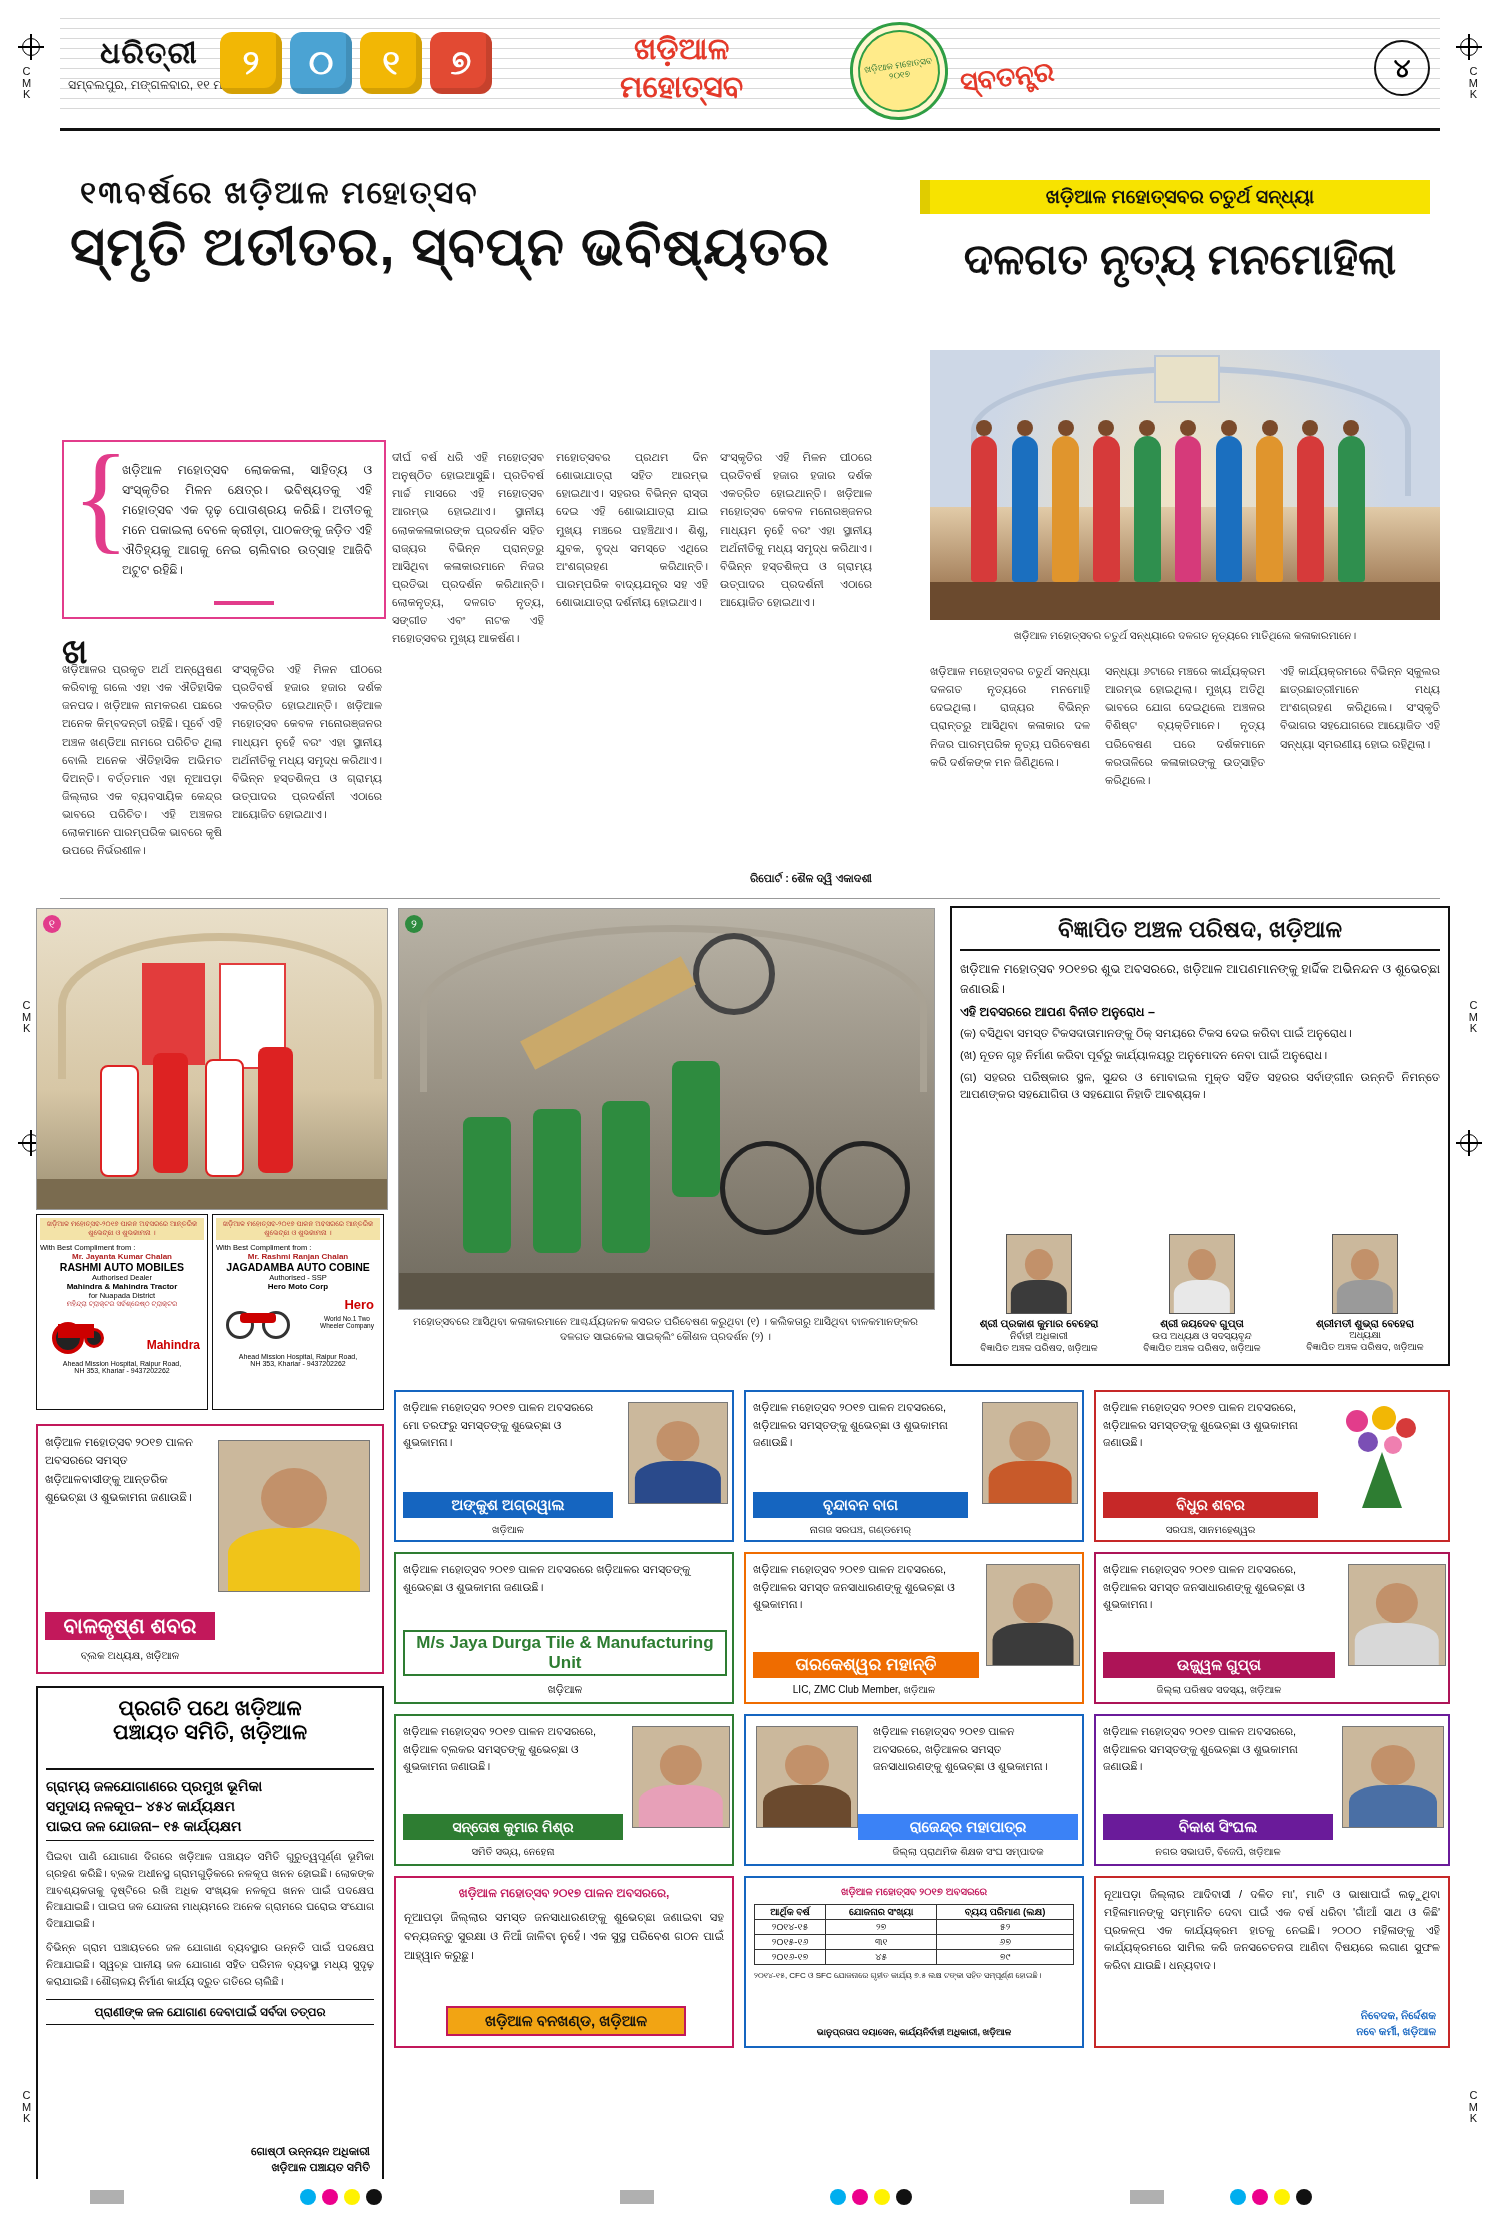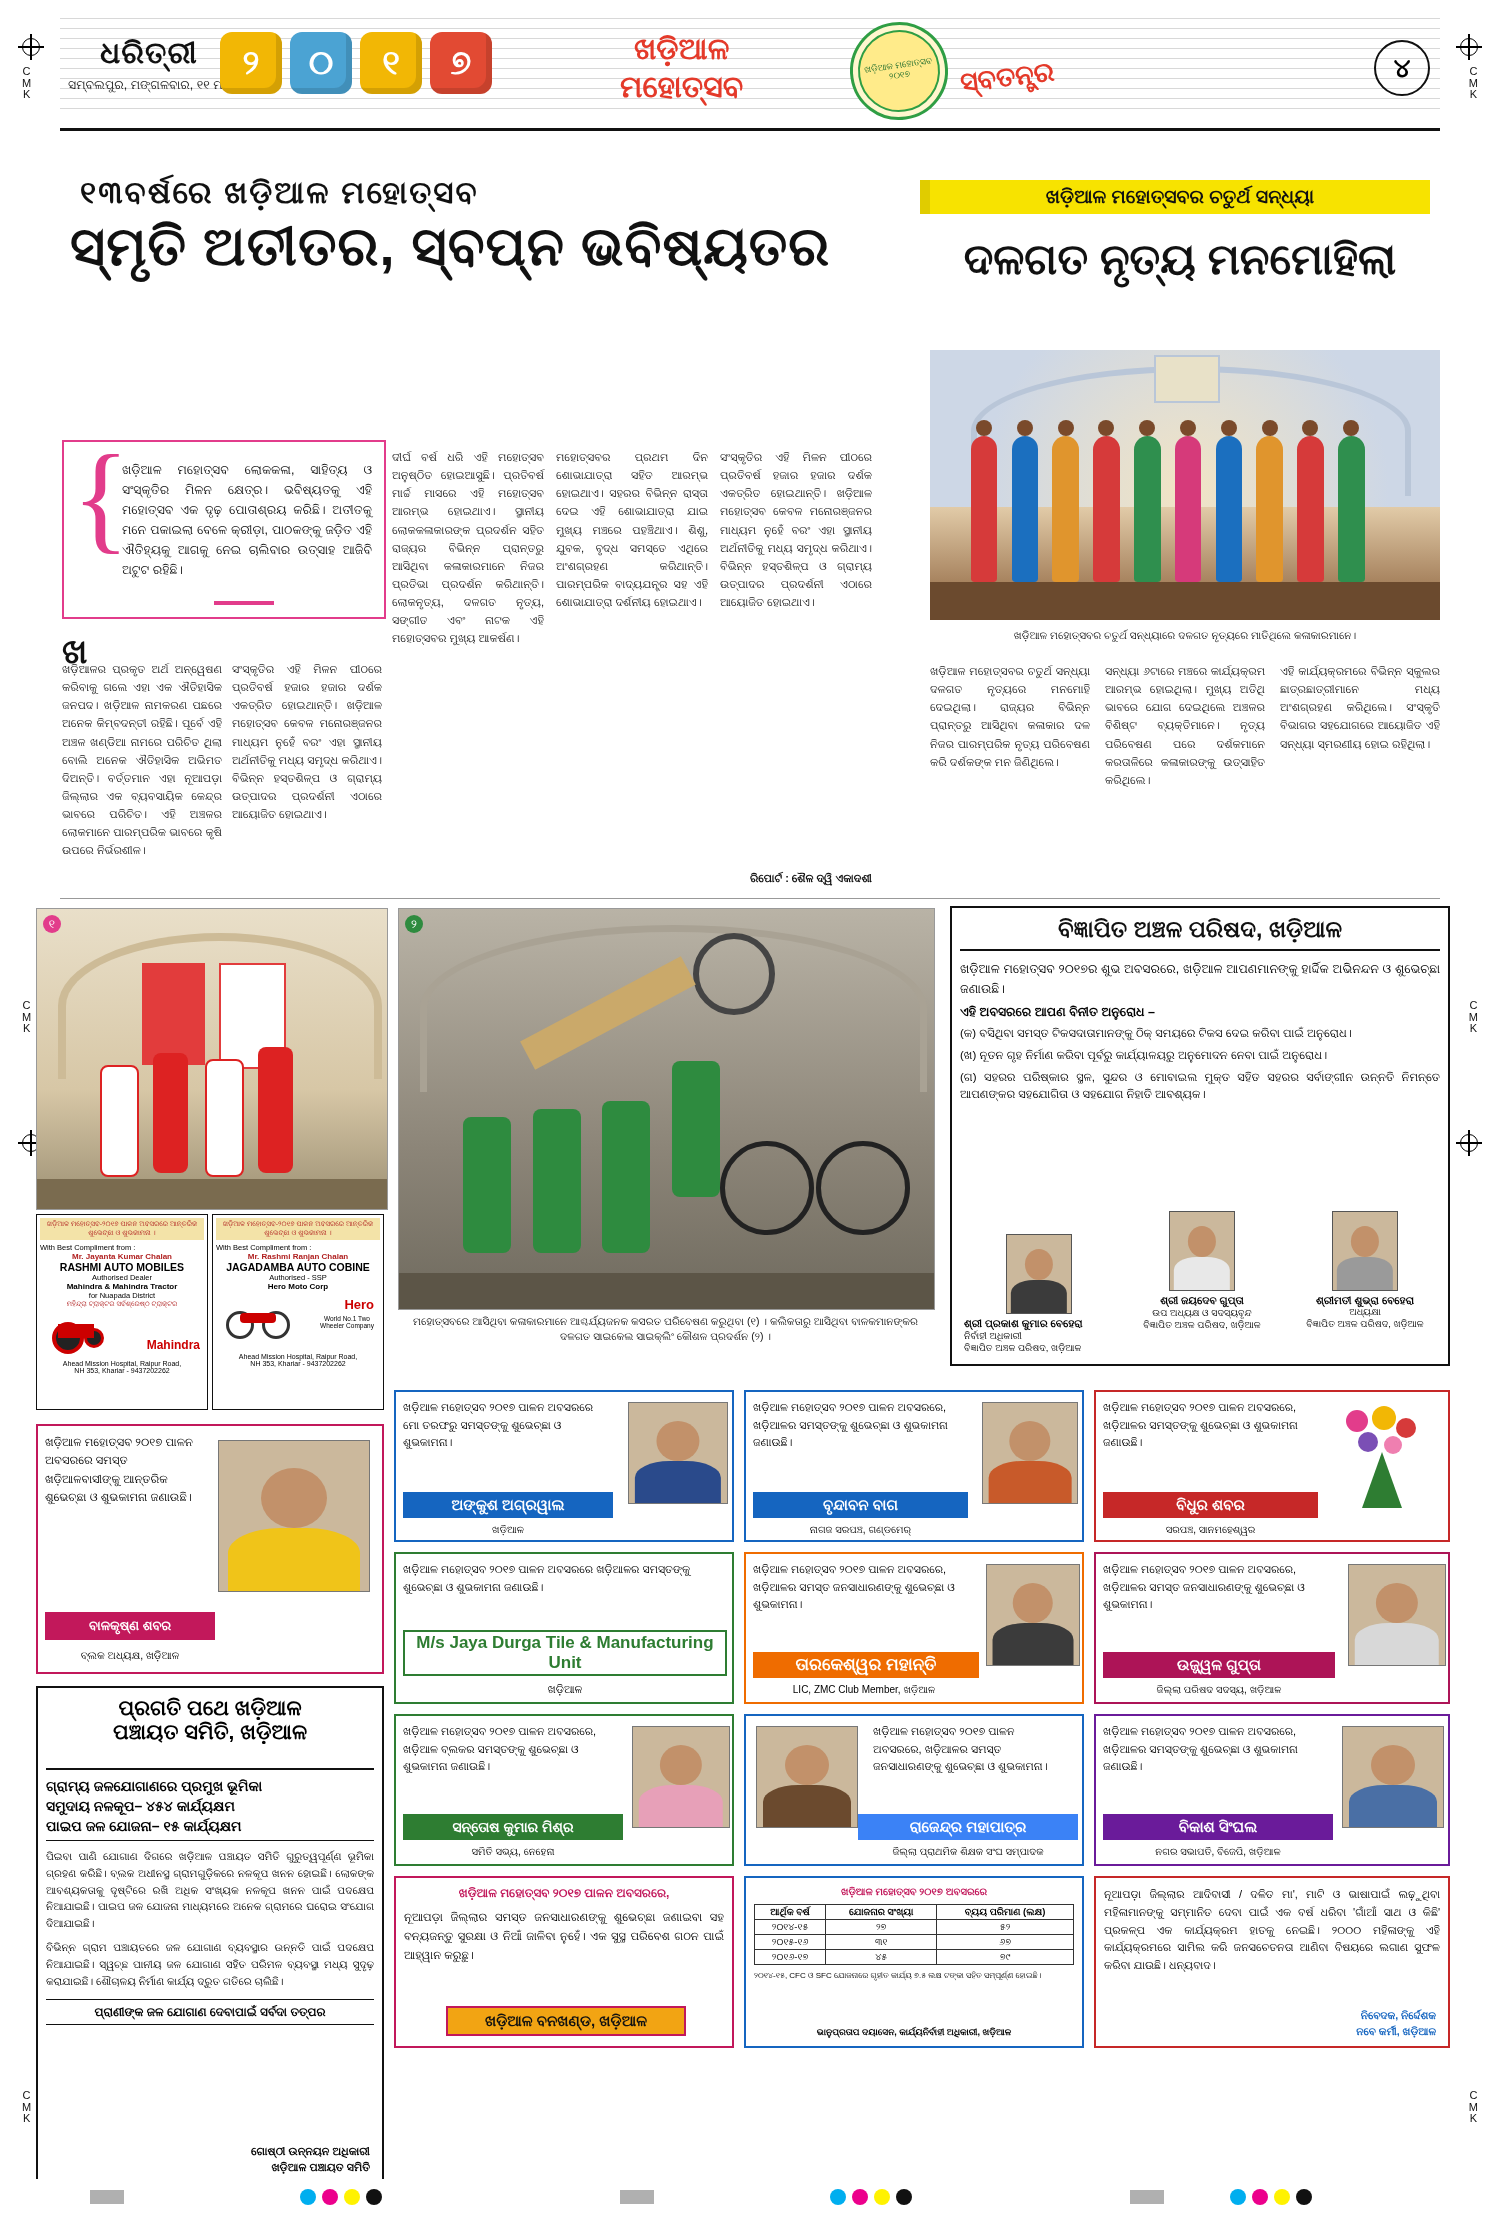--- a/index.html
+++ b/index.html
@@ -216,21 +216,21 @@
 
   <div class="box" style="left:950px;top:906px;width:500px;height:460px;border:2px solid #111;padding:8px;">
     <div class="adtitle" style="font-size:23px;color:#111;border-bottom:2px solid #111;padding-bottom:6px;">ବିଜ୍ଞାପିତ ଅଞ୍ଚଳ ପରିଷଦ, ଖଡ଼ିଆଳ</div>
     <div style="font-size:12.5px;line-height:1.6;margin-top:8px;text-align:justify;">ଖଡ଼ିଆଳ ମହୋତ୍ସବ ୨୦୧୭ର ଶୁଭ ଅବସରରେ, ଖଡ଼ିଆଳ ଆପଣମାନଙ୍କୁ ହାର୍ଦ୍ଦିକ ଅଭିନନ୍ଦନ ଓ ଶୁଭେଚ୍ଛା ଜଣାଉଛି।</div>
     <div style="font-size:12.5px;font-weight:bold;margin-top:6px;">ଏହି ଅବସରରେ ଆପଣ ବିନୀତ ଅନୁରୋଧ –</div>
     <div style="font-size:11.5px;line-height:1.55;margin-top:5px;text-align:justify;">(କ) ବସିଥିବା ସମସ୍ତ ଟିକସଦାତାମାନଙ୍କୁ ଠିକ୍ ସମୟରେ ଟିକସ ଦେଇ କରିବା ପାଇଁ ଅନୁରୋଧ।</div>
     <div style="font-size:11.5px;line-height:1.55;margin-top:4px;text-align:justify;">(ଖ) ନୂତନ ଗୃହ ନିର୍ମାଣ କରିବା ପୂର୍ବରୁ କାର୍ଯ୍ୟାଳୟରୁ ଅନୁମୋଦନ ନେବା ପାଇଁ ଅନୁରୋଧ।</div>
     <div style="font-size:11.5px;line-height:1.55;margin-top:4px;text-align:justify;">(ଗ) ସହରର ପରିଷ୍କାର ସ୍ଥଳ, ସୁନ୍ଦର ଓ ମୋବାଇଲ ମୁକ୍ତ ସହିତ ସହରର ସର୍ବାଙ୍ଗୀନ ଉନ୍ନତି ନିମନ୍ତେ ଆପଣଙ୍କର ସହଯୋଗିତା ଓ ସହଯୋଗ ନିହାତି ଆବଶ୍ୟକ।</div>
 
     <div style="position:absolute;left:12px;bottom:10px;width:476px;display:flex;justify-content:space-between;">
-      <div style="width:150px;margin-top:23px;">
+      <div style="width:150px;text-align:center;">
         <div class="avatar pgrey" style="position:relative;width:64px;height:78px;margin:0 auto;border:1px solid #555;">
           <div class="av-head"></div>
             <div class="av-body" style="background:#3b3b3b;"></div>
         </div>
         <div style="font-size:10.5px;font-weight:bold;margin-top:3px;">ଶ୍ରୀ ପ୍ରକାଶ କୁମାର ବେହେରା</div>
         <div style="font-size:9.5px;">ନିର୍ବାହୀ ଅଧିକାରୀ</div>
         <div style="font-size:9.5px;">ବିଜ୍ଞାପିତ ଅଞ୍ଚଳ ପରିଷଦ, ଖଡ଼ିଆଳ</div>
       </div>
       <div style="width:150px;text-align:center;">
         <div class="avatar pgrey" style="position:relative;width:64px;height:78px;margin:0 auto;border:1px solid #555;">
@@ -293,21 +293,21 @@
     <div style="font-size:7px;text-align:center;">Ahead Mission Hospital, Raipur Road,</div>
     <div style="font-size:7px;text-align:center;">NH 353, Khariar - 9437202262</div>
   </div>
 
   <div class="box" style="left:36px;top:1424px;width:348px;height:250px;border:2px solid #c2185b;padding:7px;">
     <div style="font-size:11.5px;line-height:1.6;width:150px;">ଖଡ଼ିଆଳ ମହୋତ୍ସବ ୨୦୧୭ ପାଳନ ଅବସରରେ ସମସ୍ତ ଖଡ଼ିଆଳବାସୀଙ୍କୁ ଆନ୍ତରିକ ଶୁଭେଚ୍ଛା ଓ ଶୁଭକାମନା ଜଣାଉଛି।</div>
     <div class="avatar pgrey" style="left:180px;top:14px;width:150px;height:150px;border:1px solid #777;">
       <div class="av-head"></div>
         <div class="av-body" style="background:#f0c419;"></div>
     </div>
-    <div class="banner" style="left:7px;bottom:32px;width:170px;height:28px;background:#c2185b;font-size:13px;">ବାଳକୃଷ୍ଣ ଶବର</div>
+    <div class="banner" style="left:7px;bottom:32px;width:170px;height:28px;background:#c2185b;font-size:21px;">ବାଳକୃଷ୍ଣ ଶବର</div>
     <div style="position:absolute;left:7px;bottom:10px;width:170px;text-align:center;font-size:10.5px;">ବ୍ଲକ ଅଧ୍ୟକ୍ଷ, ଖଡ଼ିଆଳ</div>
   </div>
 
   <div class="box" style="left:394px;top:1390px;width:340px;height:152px;border:2px solid #1565c0;padding:7px;">
     <div style="font-size:11px;line-height:1.6;width:195px;">ଖଡ଼ିଆଳ ମହୋତ୍ସବ ୨୦୧୭ ପାଳନ ଅବସରରେ ମୋ ତରଫରୁ ସମସ୍ତଙ୍କୁ ଶୁଭେଚ୍ଛା ଓ ଶୁଭକାମନା।</div>
     <div class="avatar pgrey" style="left:232px;top:10px;width:98px;height:100px;border:1px solid #777;">
       <div class="av-head"></div>
         <div class="av-body" style="background:#2a4a8b;"></div>
     </div>
     <div class="banner" style="left:7px;bottom:22px;width:210px;height:26px;background:#1565c0;font-size:15px;">ଅଙ୍କୁଶ ଅଗ୍ରୱାଲ</div>

